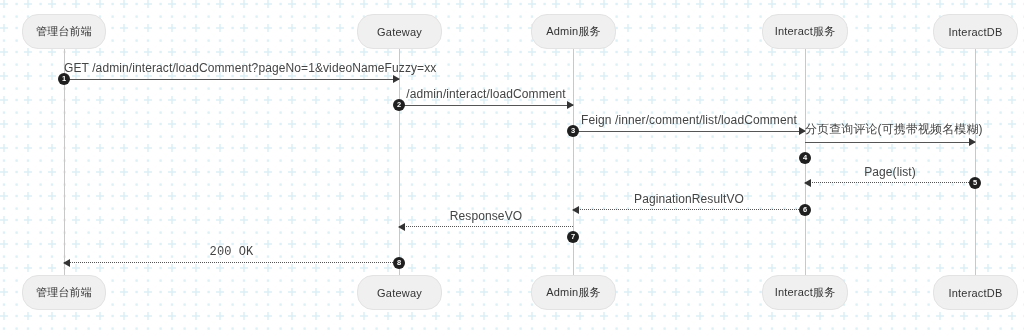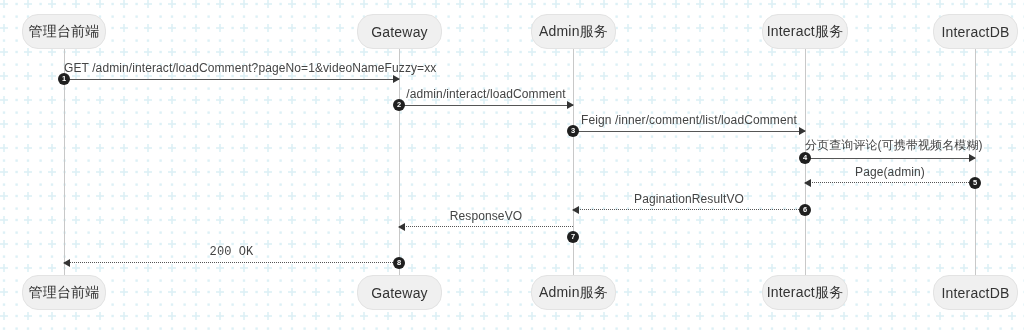--- a/index.html
+++ b/index.html
@@ -37,21 +37,21 @@
     position: absolute;
     box-sizing: border-box;
     height: 35px;
     background: #f0f0f0;
     border: 1px solid #e3e3e3;
     border-radius: 16px;
     display: flex;
     align-items: center;
     justify-content: center;
     color: #333333;
-    font-size: 14px;
+    font-size: 11px;
     letter-spacing: .2px;
     white-space: nowrap;
   }
   
   .lifeline {
     position: absolute;
     width: 1px;
     background: #c8c8c8;
   }
   
@@ -201,30 +201,30 @@
         <div class="head"></div>
         <div class="label">/admin/interact/loadComment</div>
       </div>
       <div class="seq" style="left: 399px; top: 105px;">2</div>
       <div class="msg solid to-right" style="left: 573px; width: 232px; top: 131px;">
         <div class="line"></div>
         <div class="head"></div>
         <div class="label">Feign /inner/comment/list/loadComment</div>
       </div>
       <div class="seq" style="left: 573px; top: 131px;">3</div>
-      <div class="msg solid to-right" style="left: 805px; width: 170px; top: 158px; text-decoration: underline;">
+      <div class="msg solid to-right" style="left: 805px; width: 170px; top: 142px; text-decoration: underline;">
         <div class="line"></div>
         <div class="head"></div>
         <div class="label">分页查询评论(可携带视频名模糊)</div>
       </div>
       <div class="seq" style="left: 805px; top: 158px;">4</div>
       <div class="msg dashed to-left" style="left: 805px; width: 170px; top: 183px;">
         <div class="line"></div>
         <div class="head"></div>
-        <div class="label">Page(admin)</div>
+        <div class="label">Page(list)</div>
       </div>
       <div class="seq" style="left: 975px; top: 183px;">5</div>
       <div class="msg dashed to-left" style="left: 573px; width: 232px; top: 210px; text-decoration: underline;">
         <div class="line"></div>
         <div class="head"></div>
         <div class="label">PaginationResultVO</div>
       </div>
       <div class="seq" style="left: 805px; top: 210px;">6</div>
       <div class="msg dashed to-left" style="left: 399px; width: 174px; top: 227px;">
         <div class="line"></div>

